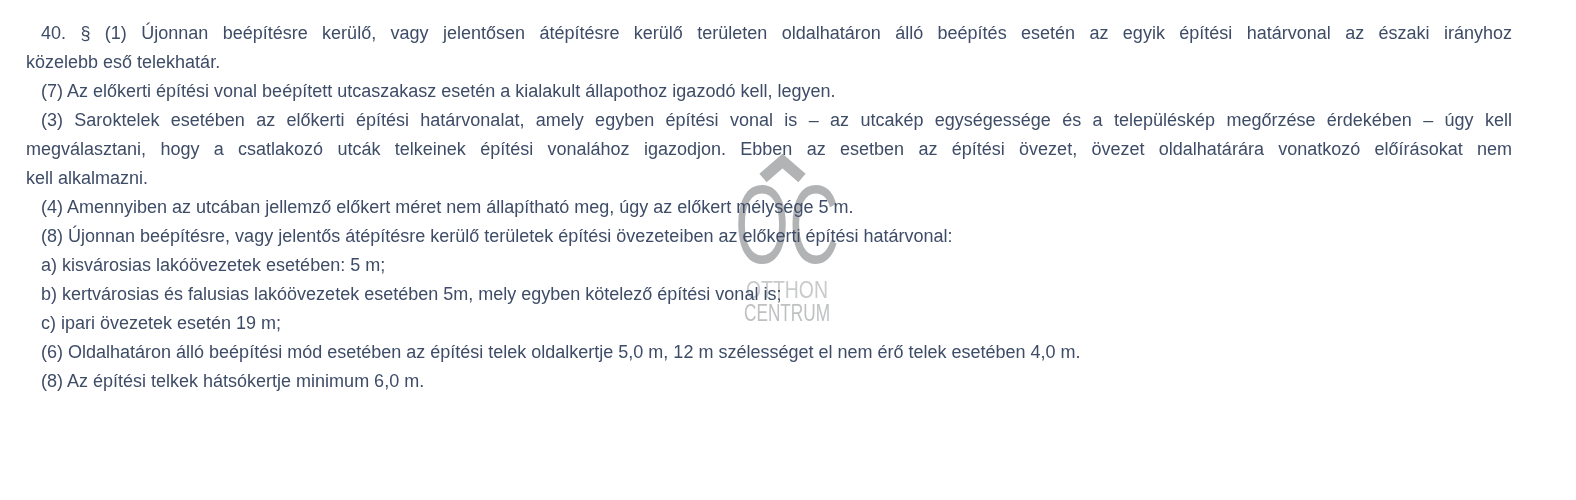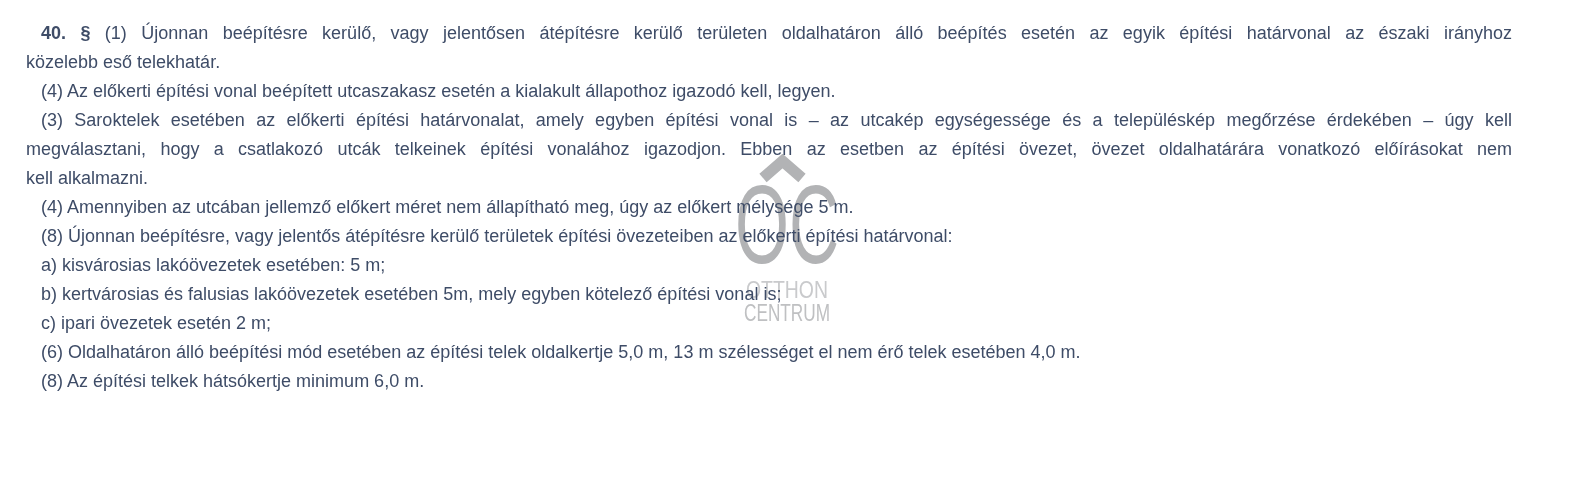--- a/index.html
+++ b/index.html
@@ -32,21 +32,21 @@
     padding: 19px 64px 0 26px;
     font-size: 18px;
     line-height: 29px;
     color: #3e4c67;
     text-align: justify;
   }
   .content p { margin: 0; padding: 0; }
   .ln { display: block; }
   .ln.first { text-indent: 15px; }
   .ln.just { text-align-last: justify; }
-  .lead { font-weight: bold; }
+  .lead { font-weight: normal; }
 </style>
 </head>
 <body>
 
 <div class="page">
 
   <div class="watermark">
     <svg width="120" height="170" viewBox="0 0 120 170" xmlns="http://www.w3.org/2000/svg">
       <path d="M36 24 L55.5 7 L75 24" fill="none" stroke="#b2b3b5" stroke-width="11" stroke-linejoin="miter"></path>
       <text transform="translate(60 109) scale(0.62 1)" text-anchor="middle" font-family="Liberation Sans, sans-serif" font-size="112" fill="#b2b3b5">OC</text>
@@ -54,43 +54,43 @@
       <text x="17" y="167" textLength="86" lengthAdjust="spacingAndGlyphs" font-family="Liberation Sans, sans-serif" font-size="24" fill="#bfc0c2">CENTRUM</text>
     </svg>
   </div>
 
   <div class="content" id="doc-body">
       <p>
         <span class="ln first just"><b class="lead">40. §</b> (1) Újonnan beépítésre kerülő, vagy jelentősen átépítésre kerülő területen oldalhatáron álló beépítés esetén az egyik építési határvonal az északi irányhoz</span>
         <span class="ln">közelebb eső telekhatár.</span>
       </p>
       <p>
-        <span class="ln first">(4) Az előkerti építési vonal beépített utcaszakasz esetén a kialakult állapothoz igazodó kell, legyen.</span>
+        <span class="ln first">(7) Az előkerti építési vonal beépített utcaszakasz esetén a kialakult állapothoz igazodó kell, legyen.</span>
       </p>
       <p>
         <span class="ln first just">(3) Saroktelek esetében az előkerti építési határvonalat, amely egyben építési vonal is – az utcakép egységessége és a településkép megőrzése érdekében – úgy kell</span>
         <span class="ln just">megválasztani, hogy a csatlakozó utcák telkeinek építési vonalához igazodjon. Ebben az esetben az építési övezet, övezet oldalhatárára vonatkozó előírásokat nem</span>
         <span class="ln">kell alkalmazni.</span>
       </p>
       <p>
         <span class="ln first">(4) Amennyiben az utcában jellemző előkert méret nem állapítható meg, úgy az előkert mélysége 5 m.</span>
       </p>
       <p>
         <span class="ln first">(8) Újonnan beépítésre, vagy jelentős átépítésre kerülő területek építési övezeteiben az előkerti építési határvonal:</span>
       </p>
       <p>
         <span class="ln first">a) kisvárosias lakóövezetek esetében: 5 m;</span>
       </p>
       <p>
         <span class="ln first">b) kertvárosias és falusias lakóövezetek esetében 5m, mely egyben kötelező építési vonal is;</span>
       </p>
       <p>
-        <span class="ln first">c) ipari övezetek esetén 2 m;</span>
+        <span class="ln first">c) ipari övezetek esetén 19 m;</span>
       </p>
       <p>
-        <span class="ln first">(6) Oldalhatáron álló beépítési mód esetében az építési telek oldalkertje 5,0 m, 13 m szélességet el nem érő telek esetében 4,0 m.</span>
+        <span class="ln first">(6) Oldalhatáron álló beépítési mód esetében az építési telek oldalkertje 5,0 m, 12 m szélességet el nem érő telek esetében 4,0 m.</span>
       </p>
       <p>
         <span class="ln first">(8) Az építési telkek hátsókertje minimum 6,0 m.</span>
       </p>
     </div>
 
 </div>
 
 </body></html>

